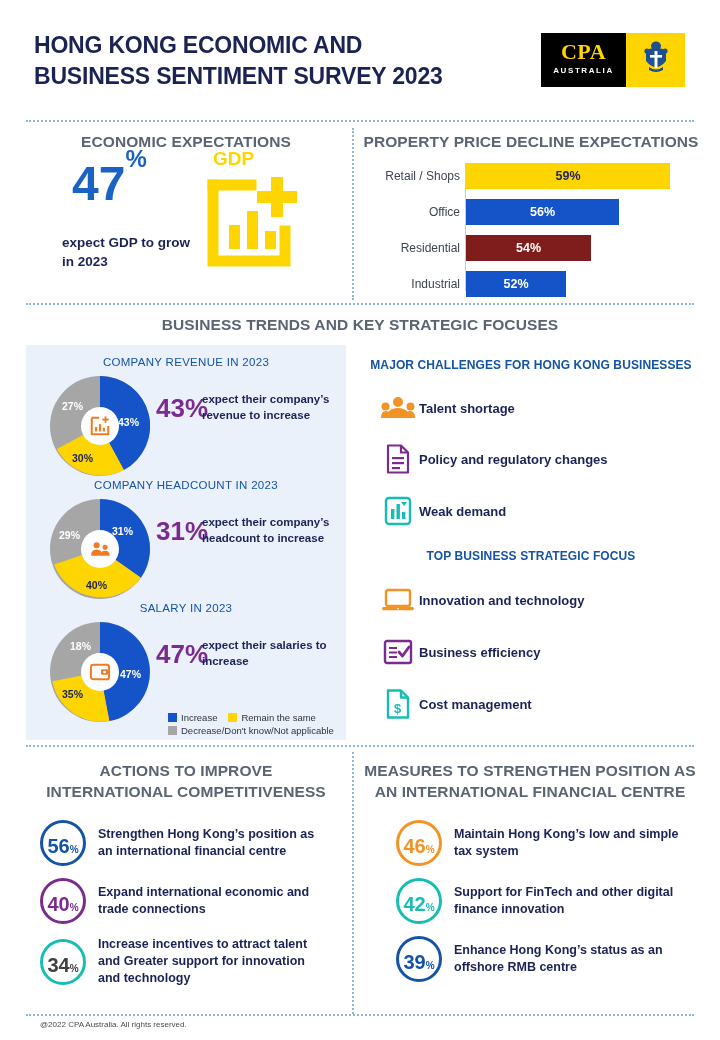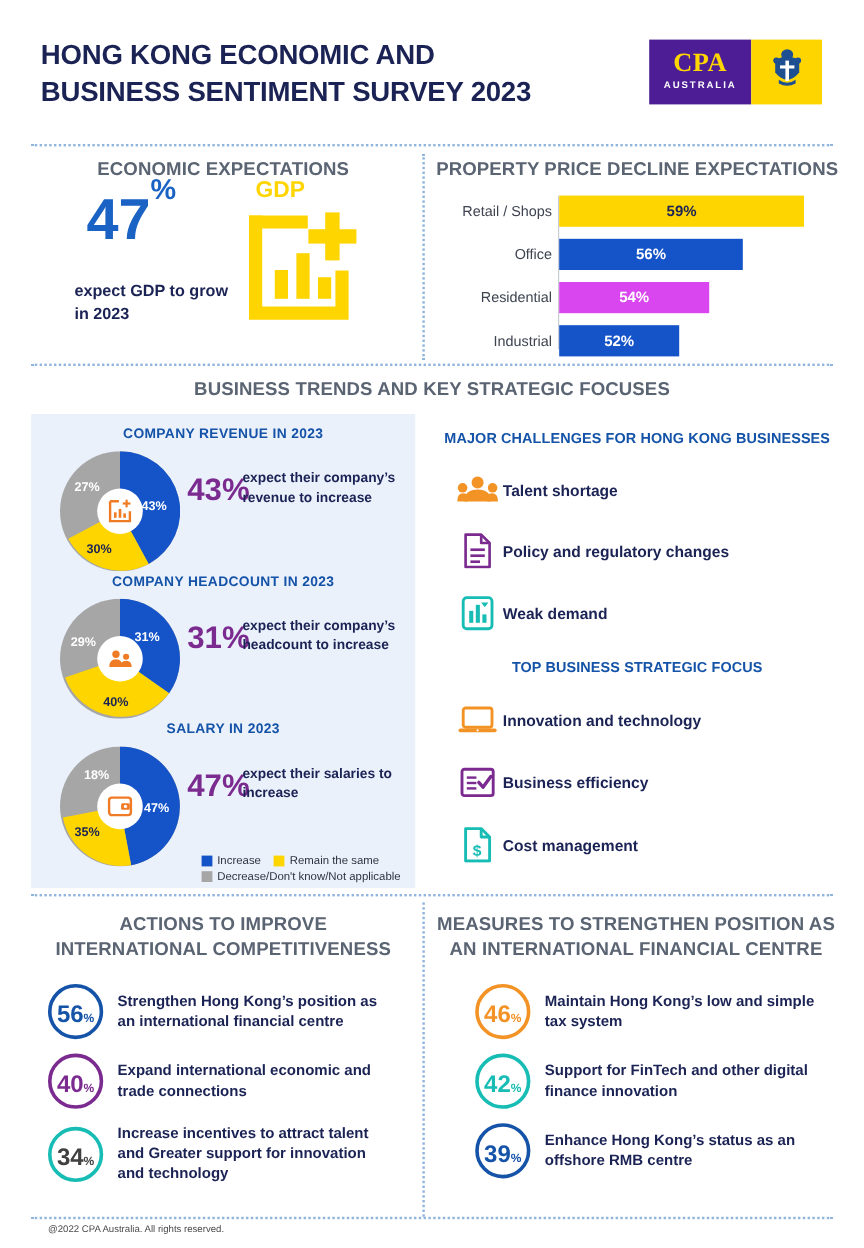--- a/index.html
+++ b/index.html
@@ -13,21 +13,21 @@
 
   
   .header { position:absolute; left:0; top:0; width:720px; height:118px; }
   .main-title {
     position:absolute; left:34px; top:30px; width:480px;
     font-size:23px; font-weight:bold; line-height:31px;
     color:#1b2355; letter-spacing:-0.2px;
   }
   .main-title .l2 { display:block; }
   .logo { position:absolute; left:541px; top:33px; width:144px; height:54px; display:flex; }
-  .logo-left { width:85px; height:54px; background:#4c1d95; position:relative; }
+  .logo-left { width:85px; height:54px; background:#000000; position:relative; }
   .logo-cpa {
     position:absolute; left:0; right:0; top:6px; text-align:center;
     color:#ffd500; font-size:22px; font-weight:bold;
     font-family:"Liberation Serif", serif; letter-spacing:0.5px;
   }
   .logo-aus {
     position:absolute; left:0; right:0; top:33px; text-align:center;
     color:#ffffff; font-size:8px; font-weight:bold; letter-spacing:1.6px;
   }
   .logo-right { width:59px; height:54px; background:#ffd500; position:relative; }
@@ -76,21 +76,21 @@
   }
   .bar-val { font-size:12.5px; font-weight:bold; }
 
   
   .trends-panel {
     position:absolute; left:26px; top:345px; width:320px; height:395px;
     background:#eaf1fb;
   }
   .donut-title {
     position:absolute; width:100%; text-align:center;
-    font-size:11.5px; font-weight:bold; color:#1453a8; letter-spacing:0.3px;
+    font-size:11.5px; font-weight:normal; color:#1453a8; letter-spacing:0.3px;
   }
   .donut-wrap { position:absolute; width:100px; height:100px; }
   .donut-icon {
     position:absolute; left:50%; top:50%; transform:translate(-50%,-50%);
     width:38px; height:38px; background:#fff; border-radius:50%;
     display:flex; align-items:center; justify-content:center;
   }
   .slice-lbl { position:absolute; font-size:10.5px; font-weight:bold; }
   .stat-big {
     position:absolute; font-size:26px; font-weight:bold; color:#7b2b8f; line-height:1;
@@ -202,21 +202,21 @@
 
     <div class="bar-row" style="top:36px;">
       <span class="bar-label">Office</span>
       <div class="bar-fill" style="width:153px; background:#1453c8;">
         <span class="bar-val" style="color:#ffffff;">56%</span>
       </div>
     </div>
 
     <div class="bar-row" style="top:72px;">
       <span class="bar-label">Residential</span>
-      <div class="bar-fill" style="width:125px; background:#d946ef;">
+      <div class="bar-fill" style="width:125px; background:#7f1d1d;">
         <span class="bar-val" style="color:#ffffff;">54%</span>
       </div>
     </div>
 
     <div class="bar-row" style="top:108px;">
       <span class="bar-label">Industrial</span>
       <div class="bar-fill" style="width:100px; background:#1453c8;">
         <span class="bar-val" style="color:#ffffff;">52%</span>
       </div>
     </div>

